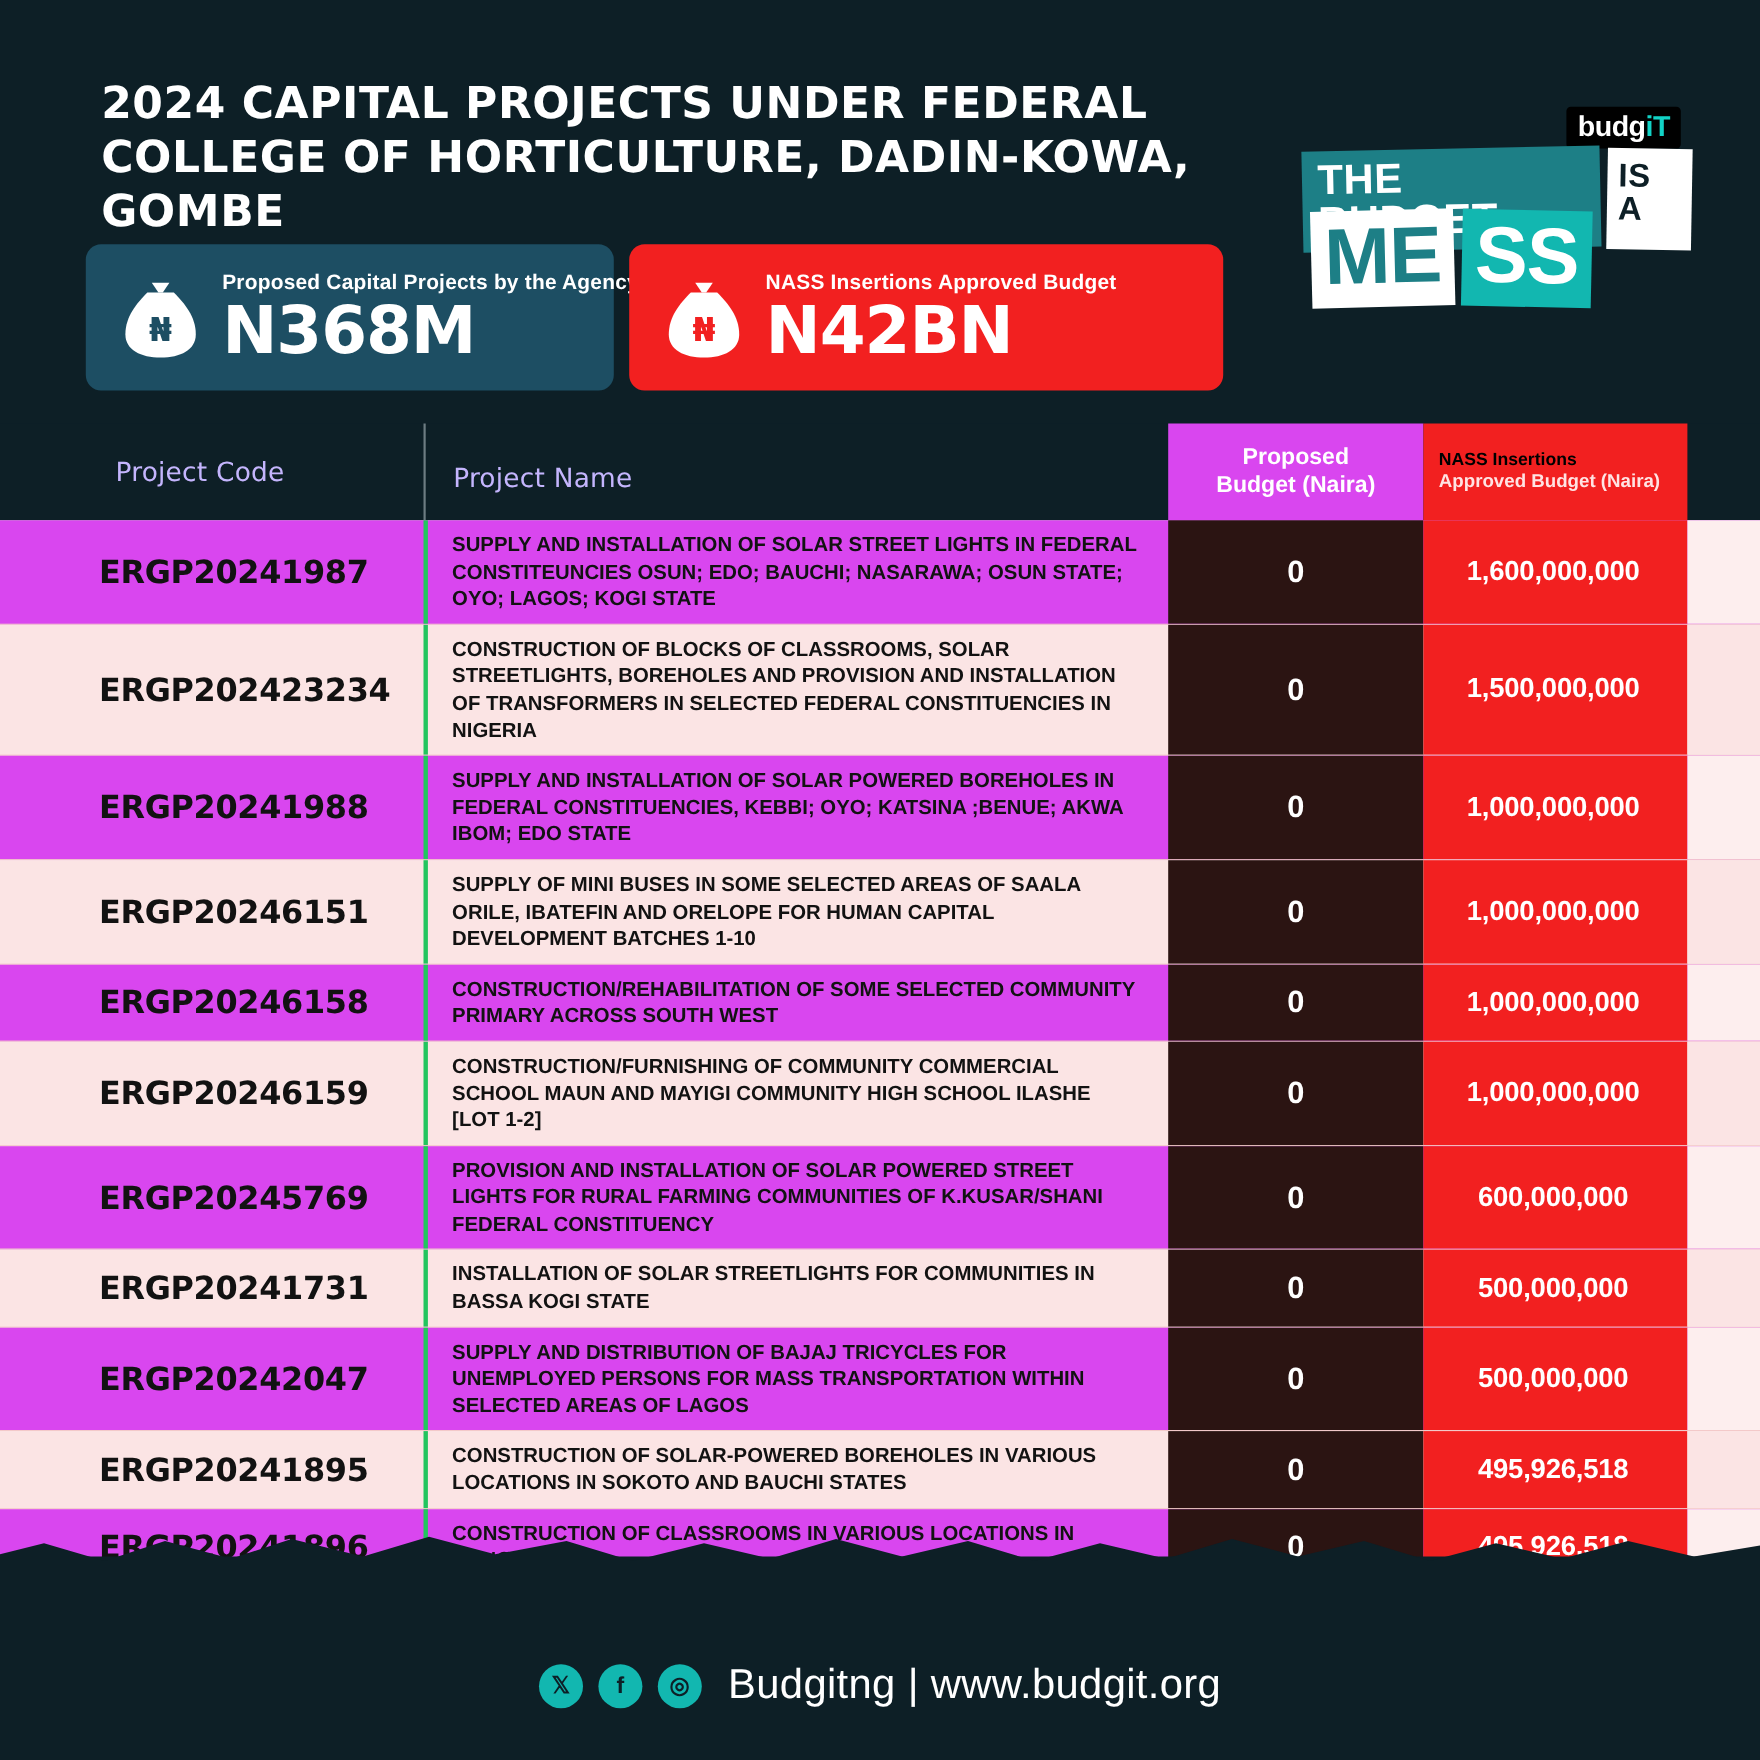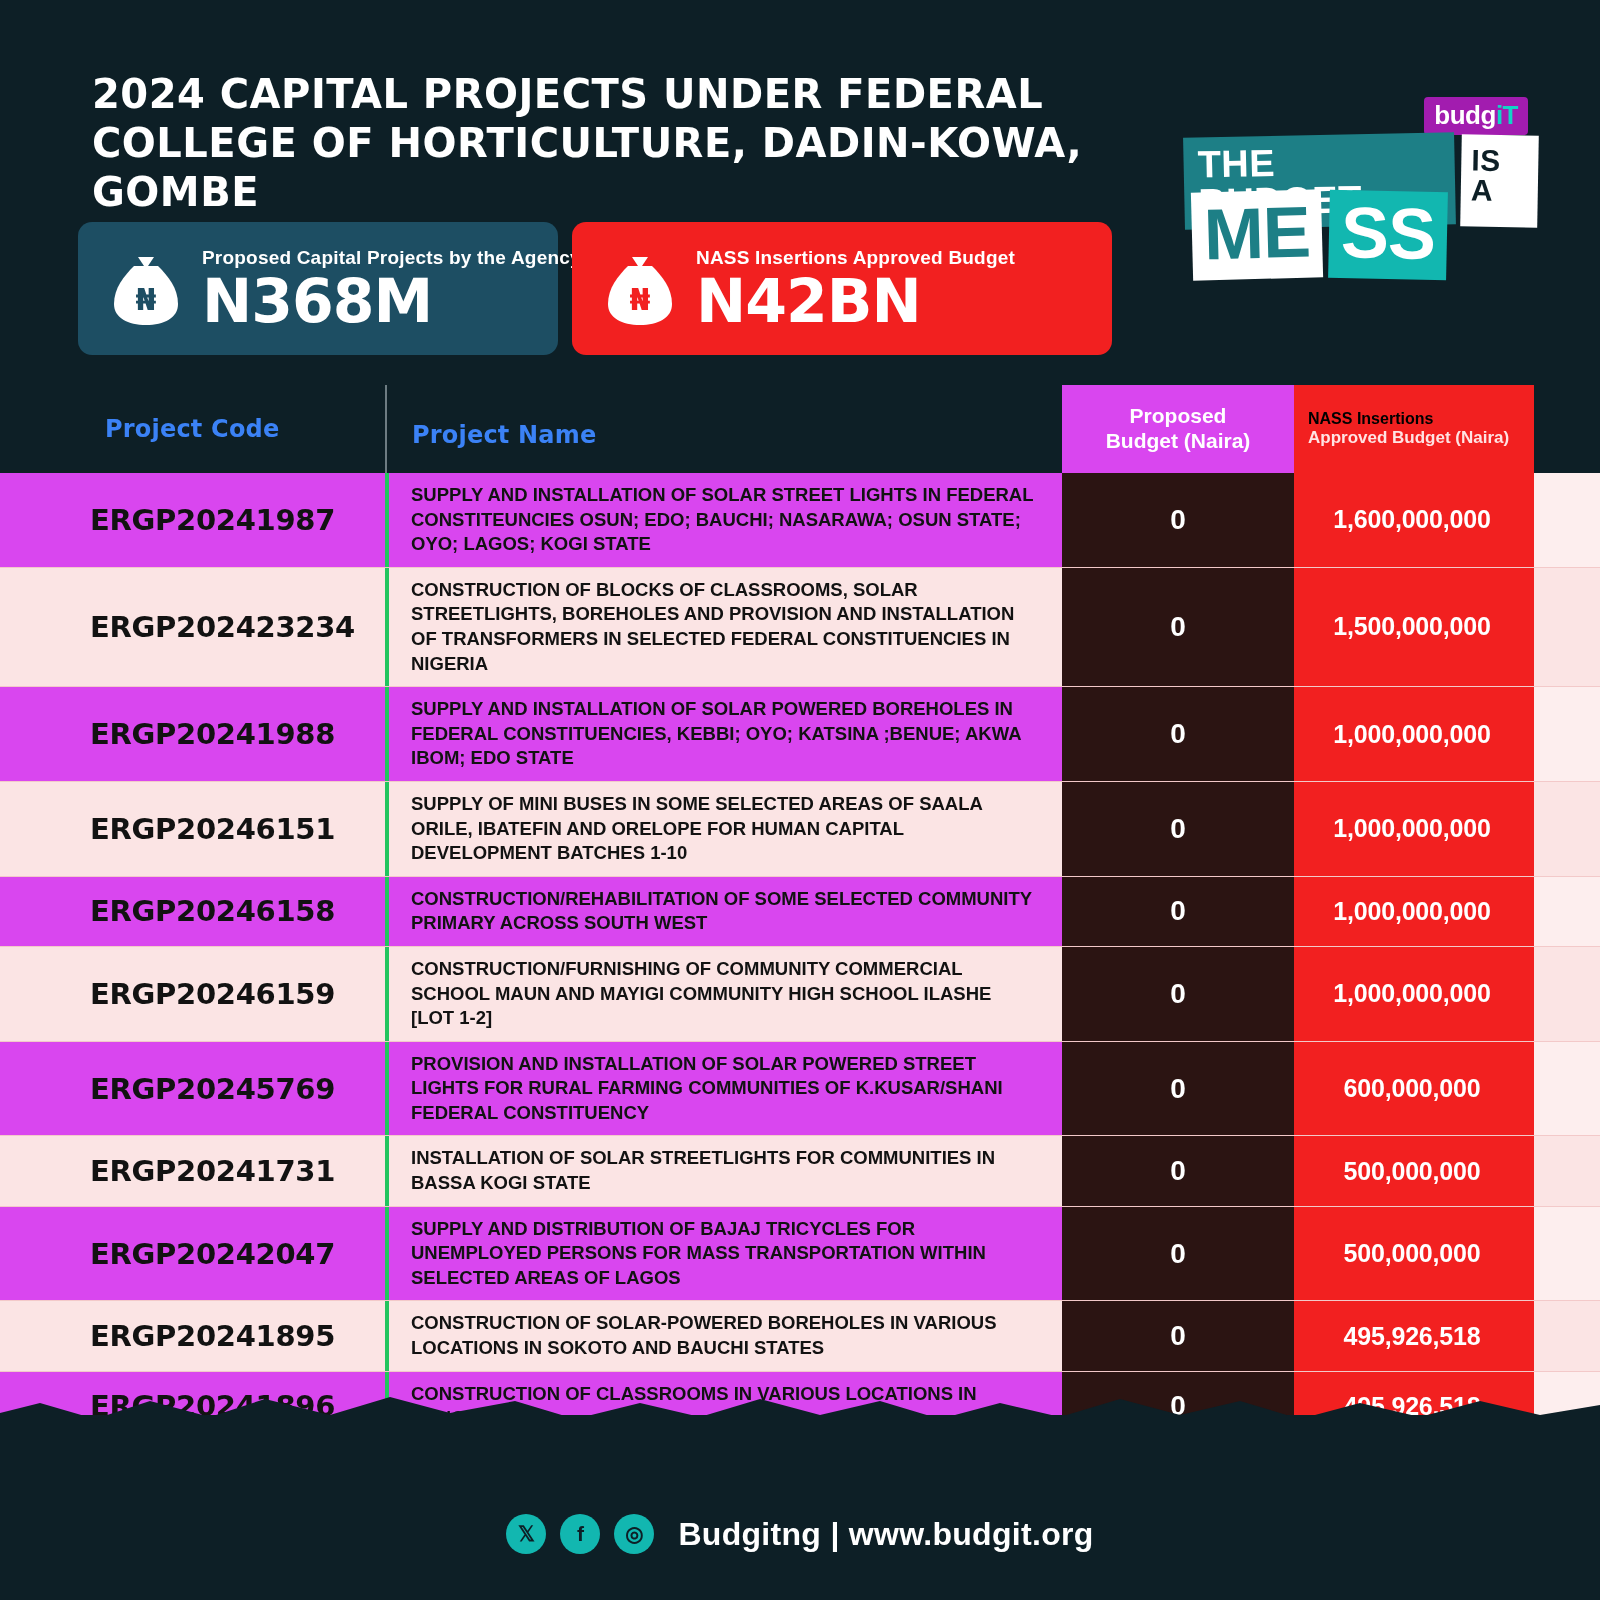--- a/index.html
+++ b/index.html
@@ -74,21 +74,21 @@
 
   
   .logo-block {
     position: absolute;
     right: 62px; top: 105px;
     width: 360px; height: 180px;
   }
   .budgit-word {
     position: absolute;
     right: 10px; top: -8px;
-    background: #a21caf;
+    background: #000000;
     color: #ffffff;
     font-weight: 800;
     font-size: 26px;
     padding: 3px 10px 4px 10px;
     border-radius: 4px;
     letter-spacing: -0.5px;
   }
   .budgit-word .hl { color: #12d3c6; }
   .mess-row1 {
     position: absolute;
@@ -139,22 +139,22 @@
     left: 0; top: 385px;
     width: 1600px;
   }
   .thead {
     position: relative;
     height: 88px;
     background: #0d1f26;
   }
   .th {
     position: absolute;
-    color: #3b82f6;
-    font-weight: 700;
+    color: #c4b5fd;
+    font-weight: 400;
     font-size: 24px;
     letter-spacing: 0.2px;
     font-family: "DejaVu Sans", sans-serif;
   }
   .th-code { left: 105px; top: 30px; }
   .th-name { left: 412px; top: 36px; }
   .vline {
     position: absolute;
     left: 385px; top: 0; width: 2px; height: 88px;
     background: #6d7c82;
@@ -247,22 +247,22 @@
   .social {
     width: 40px; height: 40px; border-radius: 50%;
     background: #12b7b0;
     display: flex; align-items: center; justify-content: center;
     color: #0d1f26;
     font-weight: 800;
     font-size: 21px;
   }
   .footer-text {
     color: #ffffff;
-    font-size: 32px;
-    font-weight: 700;
+    font-size: 38px;
+    font-weight: 400;
     letter-spacing: 0.3px;
     margin-left: 10px;
   }
 </style>
 </head>
 <body>
 
 <div class="page">
 
   <div class="header">

